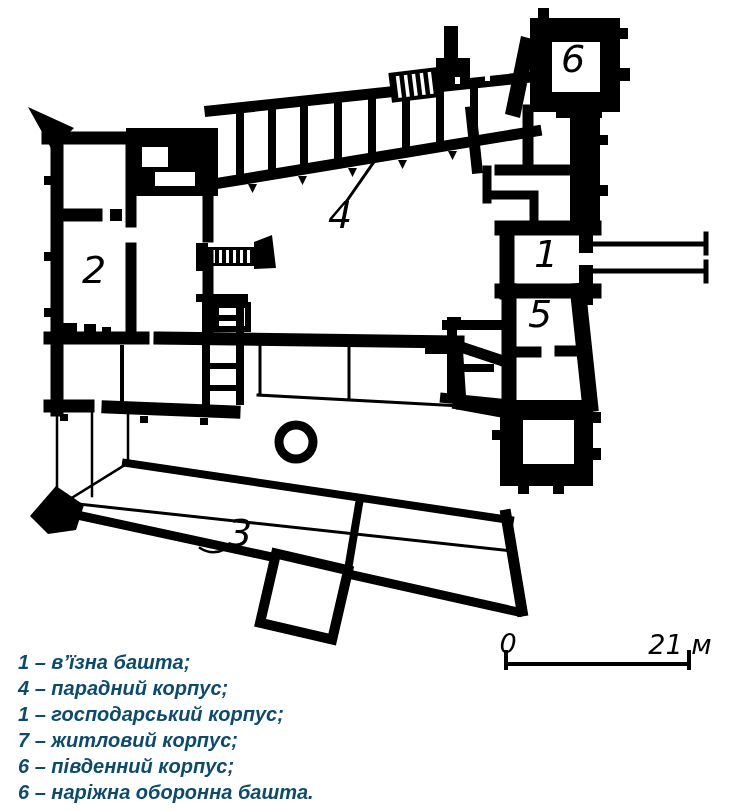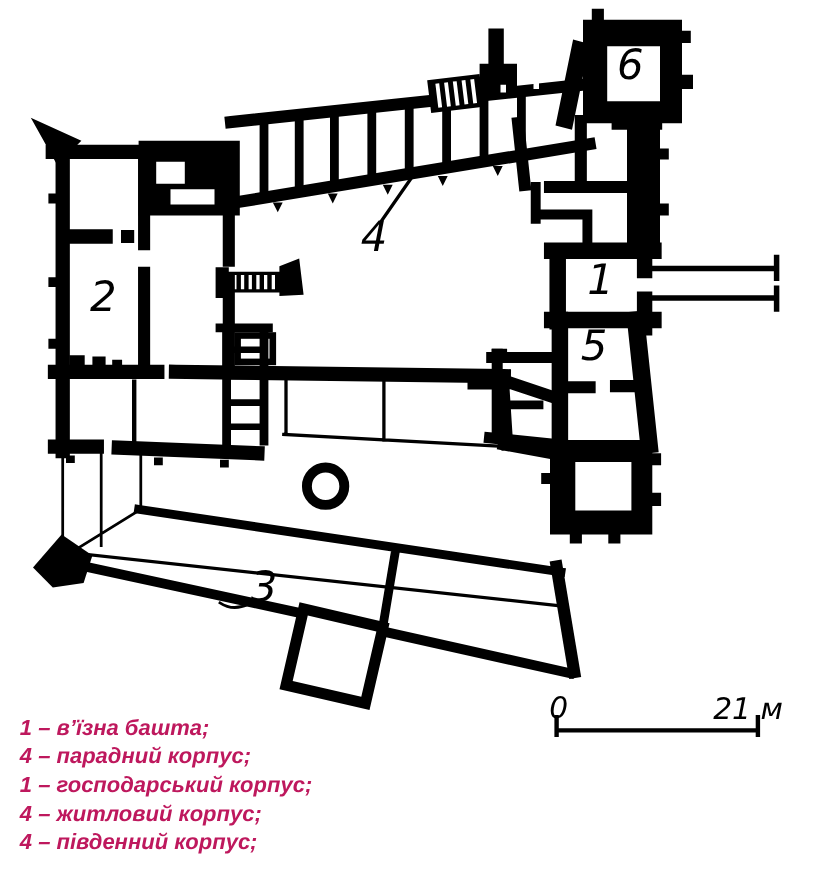--- a/index.html
+++ b/index.html
@@ -10,21 +10,21 @@
   .ln{fill:none;stroke:#000;}
   .f{fill:#000;stroke:none;}
   .wf{fill:#fff;stroke:none;}
   .w2{stroke-width:2.5}.w3{stroke-width:3}.w4{stroke-width:4}.w5{stroke-width:5}
   .w6{stroke-width:6}.w8{stroke-width:8}.w9{stroke-width:9}.w10{stroke-width:10}
   .w11{stroke-width:11}.w13{stroke-width:13}.w14{stroke-width:14}.w15{stroke-width:15}.w16{stroke-width:16}
   .plan-num{font-family:"DejaVu Sans",sans-serif;font-style:italic;font-size:38px;fill:#000;}
   .scale-num{font-family:"DejaVu Sans",sans-serif;font-style:italic;font-size:27px;fill:#000;}
   .legend{position:absolute;left:18px;top:649px;
           font-family:"Liberation Sans",sans-serif;font-weight:bold;font-style:italic;
-          font-size:20px;line-height:26px;color:#be185d;white-space:nowrap;}
+          font-size:20px;line-height:26px;color:#0c4a6e;white-space:nowrap;}
   .legend div{height:26px;}
 </style>
 </head>
 <body>
 
 <div class="page">
 
 <svg width="741" height="811" viewBox="0 0 741 811">
 
   <g>
@@ -134,17 +134,18 @@
     <text class="scale-num" x="508" y="653" text-anchor="middle">0</text>
     <text class="scale-num" x="680" y="654" text-anchor="middle">21 м</text>
   </g>
 
 </svg>
 
   <div class="legend">
     <div>1 – в’їзна башта;</div>
     <div>4 – парадний корпус;</div>
     <div>1 – господарський корпус;</div>
-    <div>4 – житловий корпус;</div>
-    <div>4 – південний корпус;</div>
+    <div>7 – житловий корпус;</div>
+    <div>6 – південний корпус;</div>
+    <div>6 – наріжна оборонна башта.</div>
   </div>
 
 </div>
 
 </body></html>

